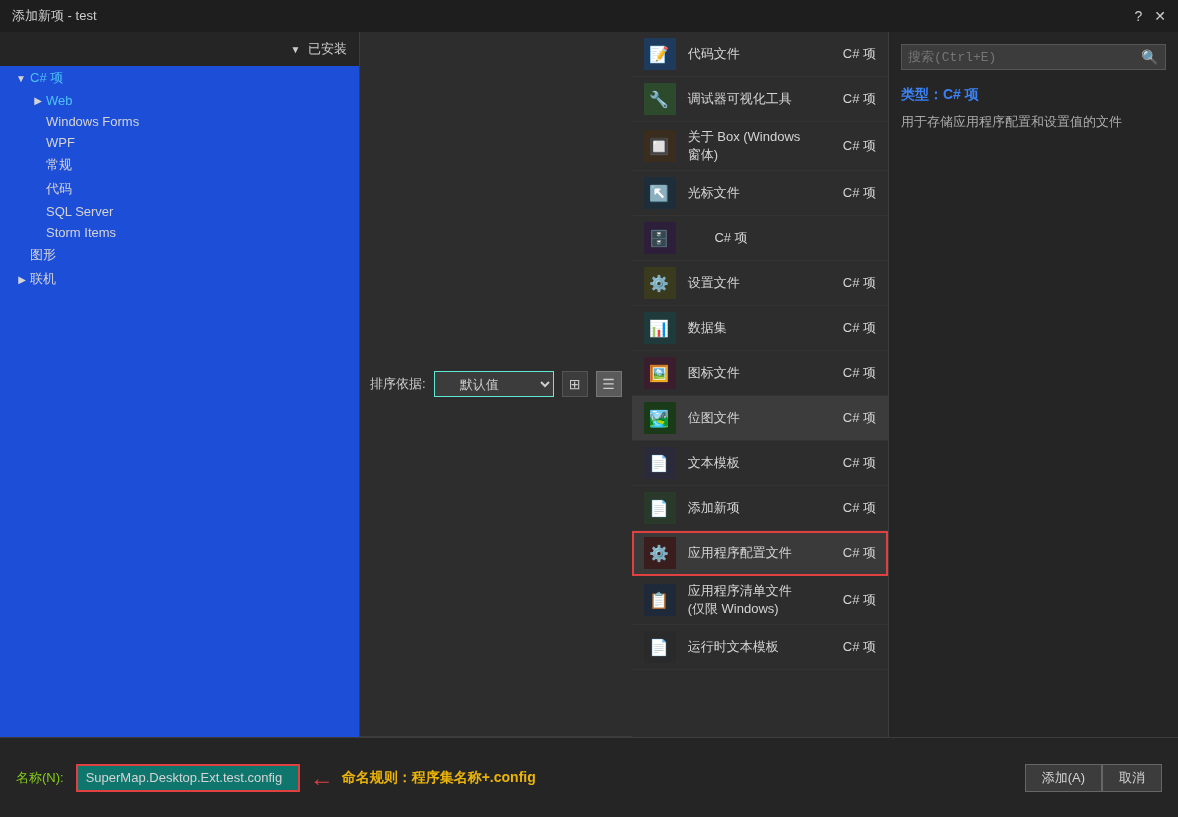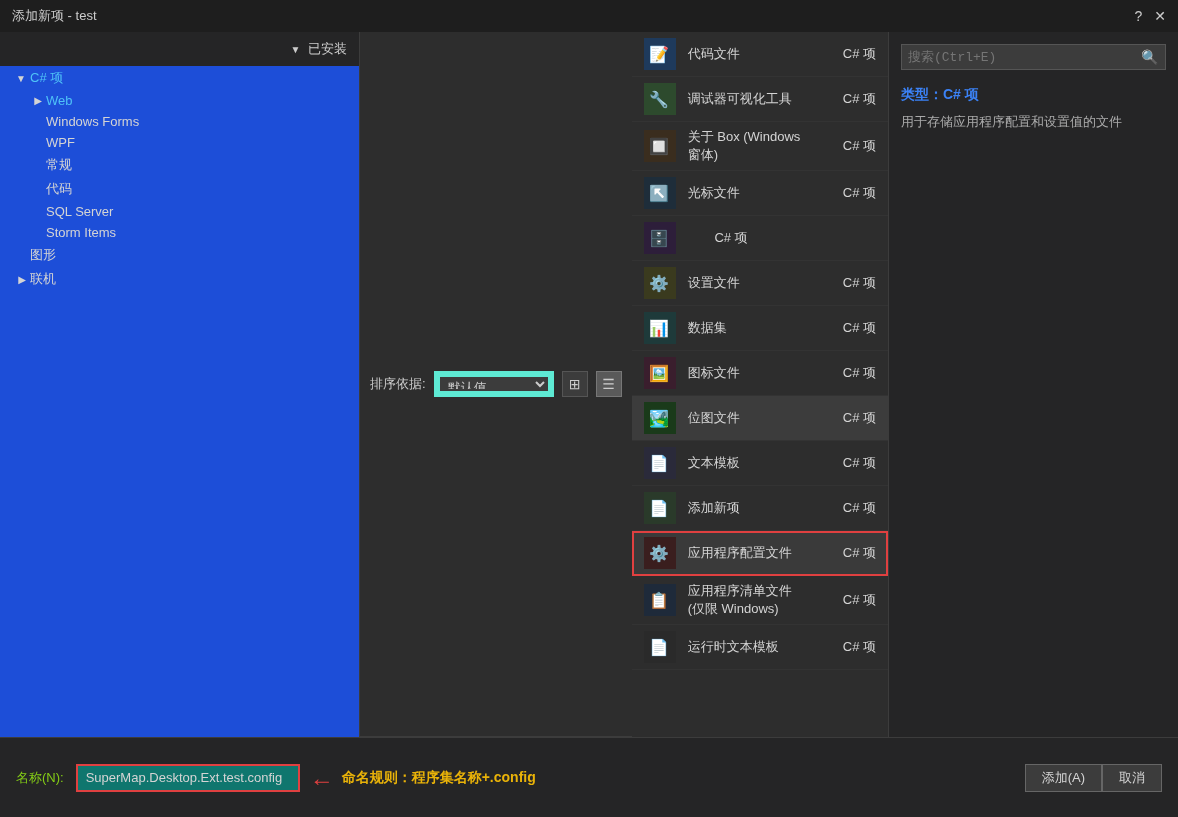--- a/index.html
+++ b/index.html
@@ -84,24 +84,24 @@
     }
 
     .sort-label {
       font-size: 13px;
       color: #cccccc;
       white-space: nowrap;
     }
 
     .sort-select {
       background: #3c3c3c;
-      border: 6px solid #5eead4;
-      color: #cccccc;
-      font-size: 13px;
-      padding: 2px 4px;
+      border: 1px solid #5eead4;
+      color: #cccccc;
+      font-size: 13px;
+      padding: 2px 21px;
       height: 26px;
       min-width: 120px;
     }
 
     .view-btn {
       background: #3c3c3c;
       border: 1px solid #555;
       color: #cccccc;
       width: 26px;
       height: 26px;

